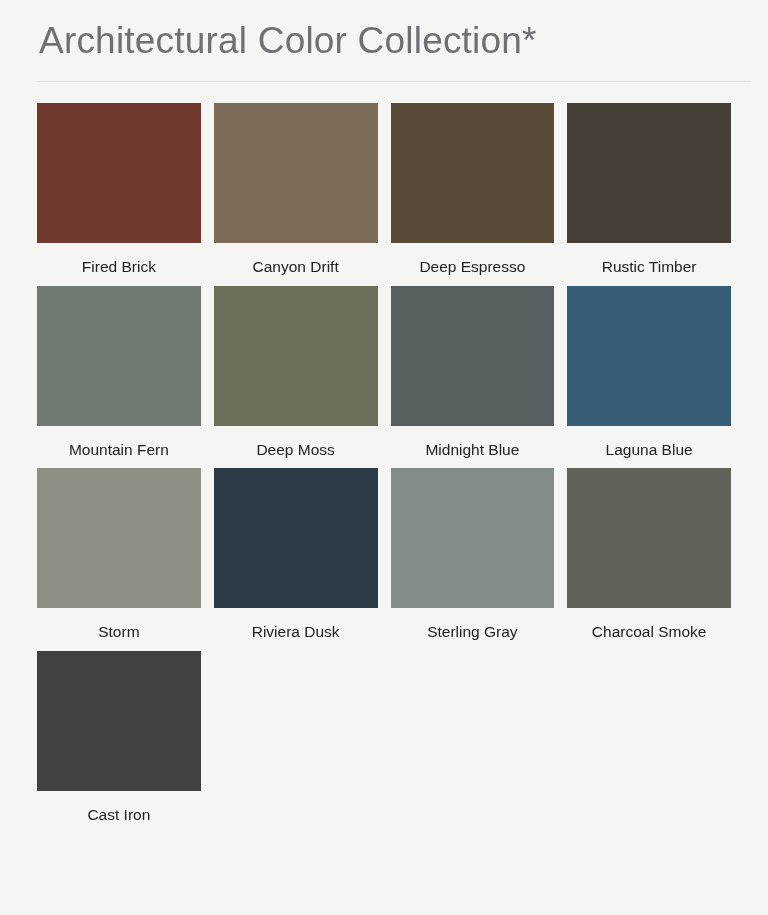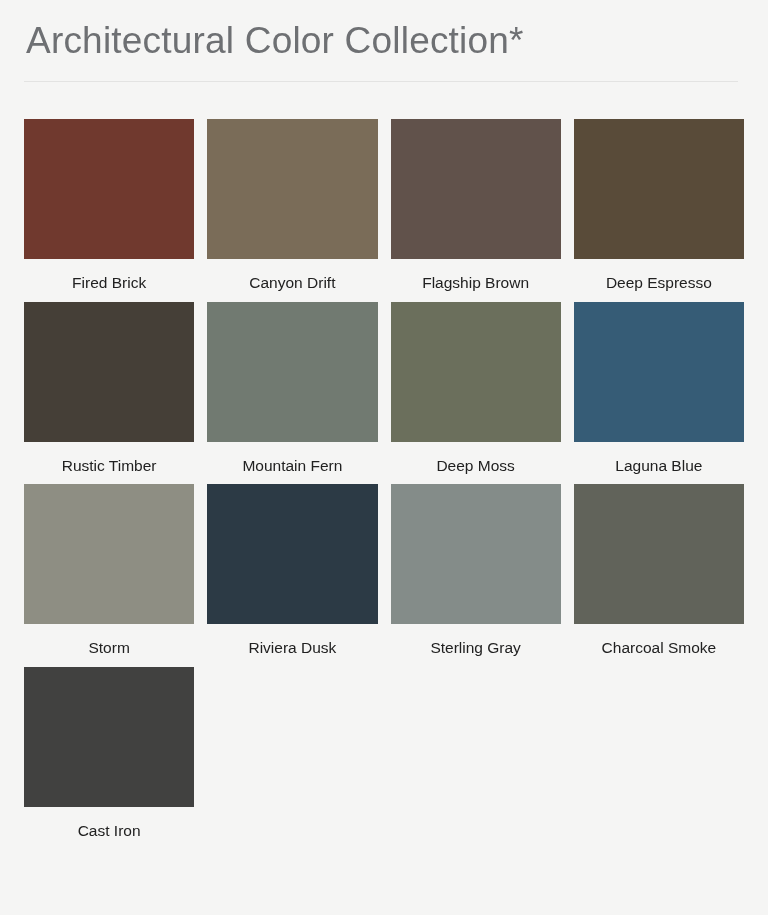--- a/index.html
+++ b/index.html
@@ -10,42 +10,42 @@
     width: 768px;
     height: 915px;
     background: #f5f5f4;
     font-family: "Liberation Sans", "DejaVu Sans", sans-serif;
     overflow: hidden;
   }
   .page {
     width: 768px;
     height: 915px;
     box-sizing: border-box;
-    padding: 0 24px;
+    padding: 0 37px;
     background: #f5f5f4;
     position: relative;
   }
   .page-title {
     font-size: 37px;
     font-weight: 300;
     color: #6e7073;
     letter-spacing: 0.2px;
     line-height: 1;
     padding-top: 22px;
     margin: 0 0 0 2px;
     white-space: nowrap;
   }
   .title-divider {
     height: 1px;
     background: #e3e3e2;
     margin-top: 22px;
     width: 714px;
   }
   .swatch-grid {
-    margin-top: 37px;
+    margin-top: 21px;
     display: grid;
     grid-template-columns: repeat(4, 1fr);
     column-gap: 13px;
     row-gap: 9px;
   }
   .swatch-cell {
     display: flex;
     flex-direction: column;
     align-items: center;
   }
@@ -75,38 +75,38 @@
   <div class="swatch-grid">
       <div class="swatch-cell">
         <div class="swatch-chip" style="background: rgb(112, 57, 46);"></div>
         <div class="swatch-label">Fired Brick</div>
       </div>
       <div class="swatch-cell">
         <div class="swatch-chip" style="background: rgb(122, 108, 88);"></div>
         <div class="swatch-label">Canyon Drift</div>
       </div>
       <div class="swatch-cell">
-        <div class="swatch-chip" style="background: rgb(97, 82, 75);"></div>
-        <div class="swatch-label">Flagship Brown</div>
-      </div>
-      <div class="swatch-cell">
         <div class="swatch-chip" style="background: rgb(89, 75, 57);"></div>
         <div class="swatch-label">Deep Espresso</div>
       </div>
       <div class="swatch-cell">
         <div class="swatch-chip" style="background: rgb(69, 63, 55);"></div>
         <div class="swatch-label">Rustic Timber</div>
       </div>
       <div class="swatch-cell">
         <div class="swatch-chip" style="background: rgb(113, 122, 113);"></div>
         <div class="swatch-label">Mountain Fern</div>
       </div>
       <div class="swatch-cell">
         <div class="swatch-chip" style="background: rgb(107, 111, 92);"></div>
         <div class="swatch-label">Deep Moss</div>
+      </div>
+      <div class="swatch-cell">
+        <div class="swatch-chip" style="background: rgb(89, 96, 98);"></div>
+        <div class="swatch-label">Midnight Blue</div>
       </div>
       <div class="swatch-cell">
         <div class="swatch-chip" style="background: rgb(54, 92, 118);"></div>
         <div class="swatch-label">Laguna Blue</div>
       </div>
       <div class="swatch-cell">
         <div class="swatch-chip" style="background: rgb(142, 142, 131);"></div>
         <div class="swatch-label">Storm</div>
       </div>
       <div class="swatch-cell">

